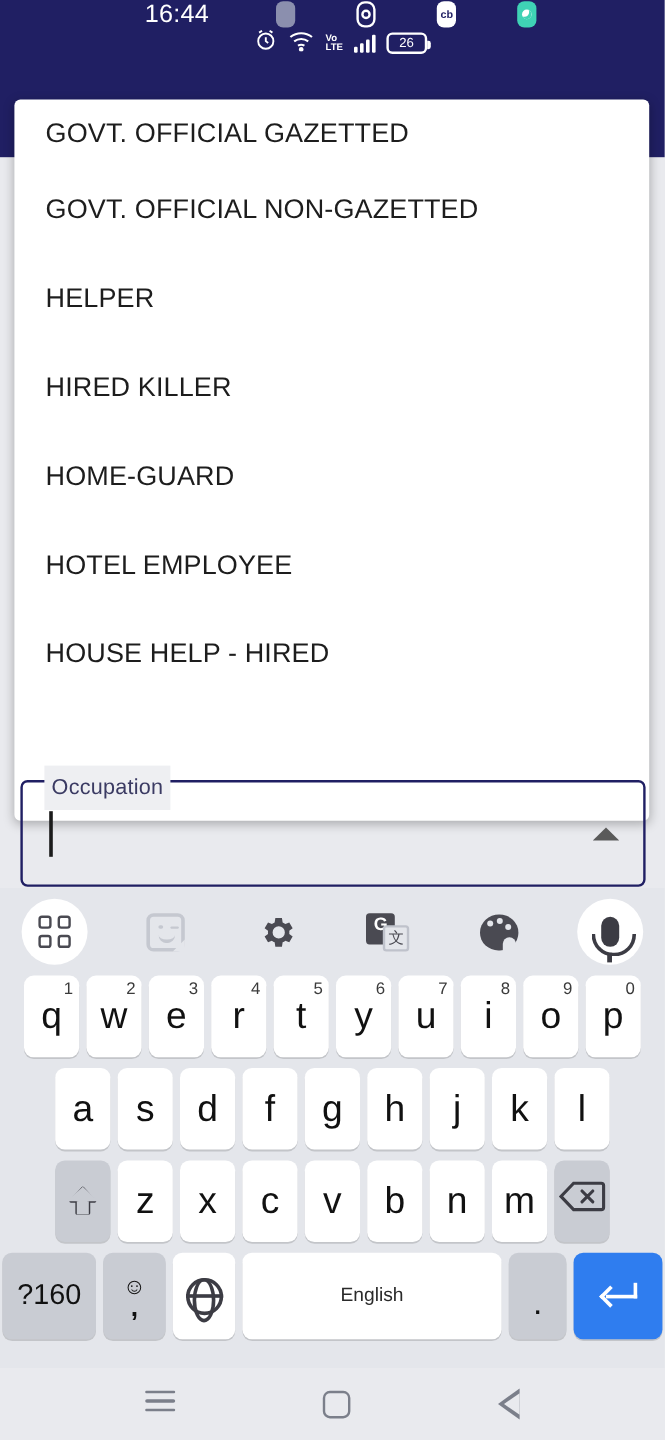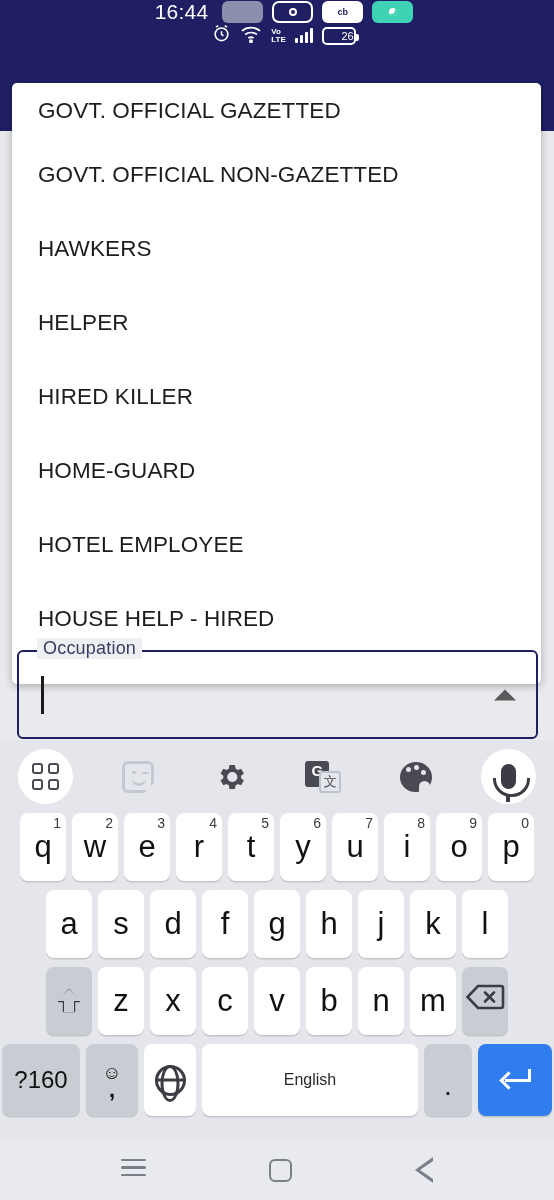--- a/index.html
+++ b/index.html
@@ -19,37 +19,37 @@
   }
 
   
   .status-bar{
     position:absolute; left:0; top:0; width:554px; height:42px;
     display:flex; align-items:center; justify-content:space-between;
     padding:0 14px 0 28px; color:#ffffff;flex-direction:column;
   }
   .status-left{ display:flex; align-items:center; gap:9px; }
   .clock{ font-size:21px; letter-spacing:.2px; font-weight:400; margin-right:5px;}
-  .notif-ic{ width:41px; height:22px; border-radius:6px; display:flex;
-             align-items:center; justify-content:center; }
+  .notif-ic{ width:16px; height:22px; border-radius:6px; display:flex;
+             align-items:center; justify-content:center;margin-left:42px; }
   .ni-grey{ background:#8b8fae; }
   .ni-insta{ border:2px solid #ffffff; border-radius:7px; }
   .ni-insta .lens{ width:8px;height:8px;border:2px solid #fff;border-radius:50%; }
   .ni-cb{ background:#ffffff; color:#201f63; font-size:9px; font-weight:700; }
   .ni-teal{ background:#3fd2b5; }
   .ni-teal .dot{ width:8px;height:8px;background:#fff;border-radius:50%;
                  box-shadow:inset -2px -2px 0 0 #3fd2b5; }
   .status-right{ display:flex; align-items:center; gap:9px; }
   .volte{ font-size:8px; line-height:8px; font-weight:700; }
   .bars{ display:flex; align-items:flex-end; gap:2px; height:15px; }
   .bars i{ display:block; width:3px; background:#fff; border-radius:1px; }
   .bars i:nth-child(1){height:5px}.bars i:nth-child(2){height:8px}
   .bars i:nth-child(3){height:11px}.bars i:nth-child(4){height:15px}
   .batt{ width:34px;height:18px;border:2px solid #fff;border-radius:5px;
-         display:flex;align-items:center;justify-content:flex-end;
+         display:flex;align-items:center;justify-content:center;
          font-size:11px; position:relative;}
   .batt:after{content:"";position:absolute;right:-5px;top:5px;width:3px;height:7px;
               background:#fff;border-radius:0 2px 2px 0;}
 
   
   .dropdown{
     position:absolute; left:12px; top:43px; width:529px; height:601px;
     background:#ffffff; border-radius:5px;
     box-shadow:0 2px 9px rgba(0,0,0,.28);
     overflow:hidden;
@@ -65,21 +65,21 @@
   
   .field-wrap{
     position:absolute; left:17px; top:650px; width:521px; height:89px;
   }
   .field-box{
     position:absolute; inset:0;
     border:2.5px solid #201f63; border-radius:6px;
     background:transparent;
   }
   .field-legend{
-    position:absolute; left:20px; top:-12px; padding:0 6px;
+    position:absolute; left:20px; top:-12px; padding:8px 6px;
     background:#eeeff2; color:#3b3b63; font-size:18px;
     letter-spacing:.2px; z-index:2;
   }
   .field-value{
     position:absolute; left:24px; top:50%; transform:translateY(-50%);
     font-size:25px; color:#111;
   }
   .caret{
     display:inline-block; width:3px; height:38px; background:#1b1b1b;
     vertical-align:middle;
@@ -250,21 +250,20 @@
     </span>
     <span class="batt">
       <span>26</span>
     </span>
   </div>
 </div>
 
 <div class="dropdown">
   <div class="dd-item">GOVT. OFFICIAL GAZETTED</div>
   <div class="dd-item">GOVT. OFFICIAL NON-GAZETTED</div>
-  <div class="dd-item">HAWKERS</div>
   <div class="dd-item">HELPER</div>
   <div class="dd-item">HIRED KILLER</div>
   <div class="dd-item">HOME-GUARD</div>
   <div class="dd-item">HOTEL EMPLOYEE</div>
   <div class="dd-item">HOUSE HELP - HIRED</div>
 </div>
 
 <div class="field-wrap">
   <div class="field-box"></div>
   <div class="field-legend">Occupation</div>

